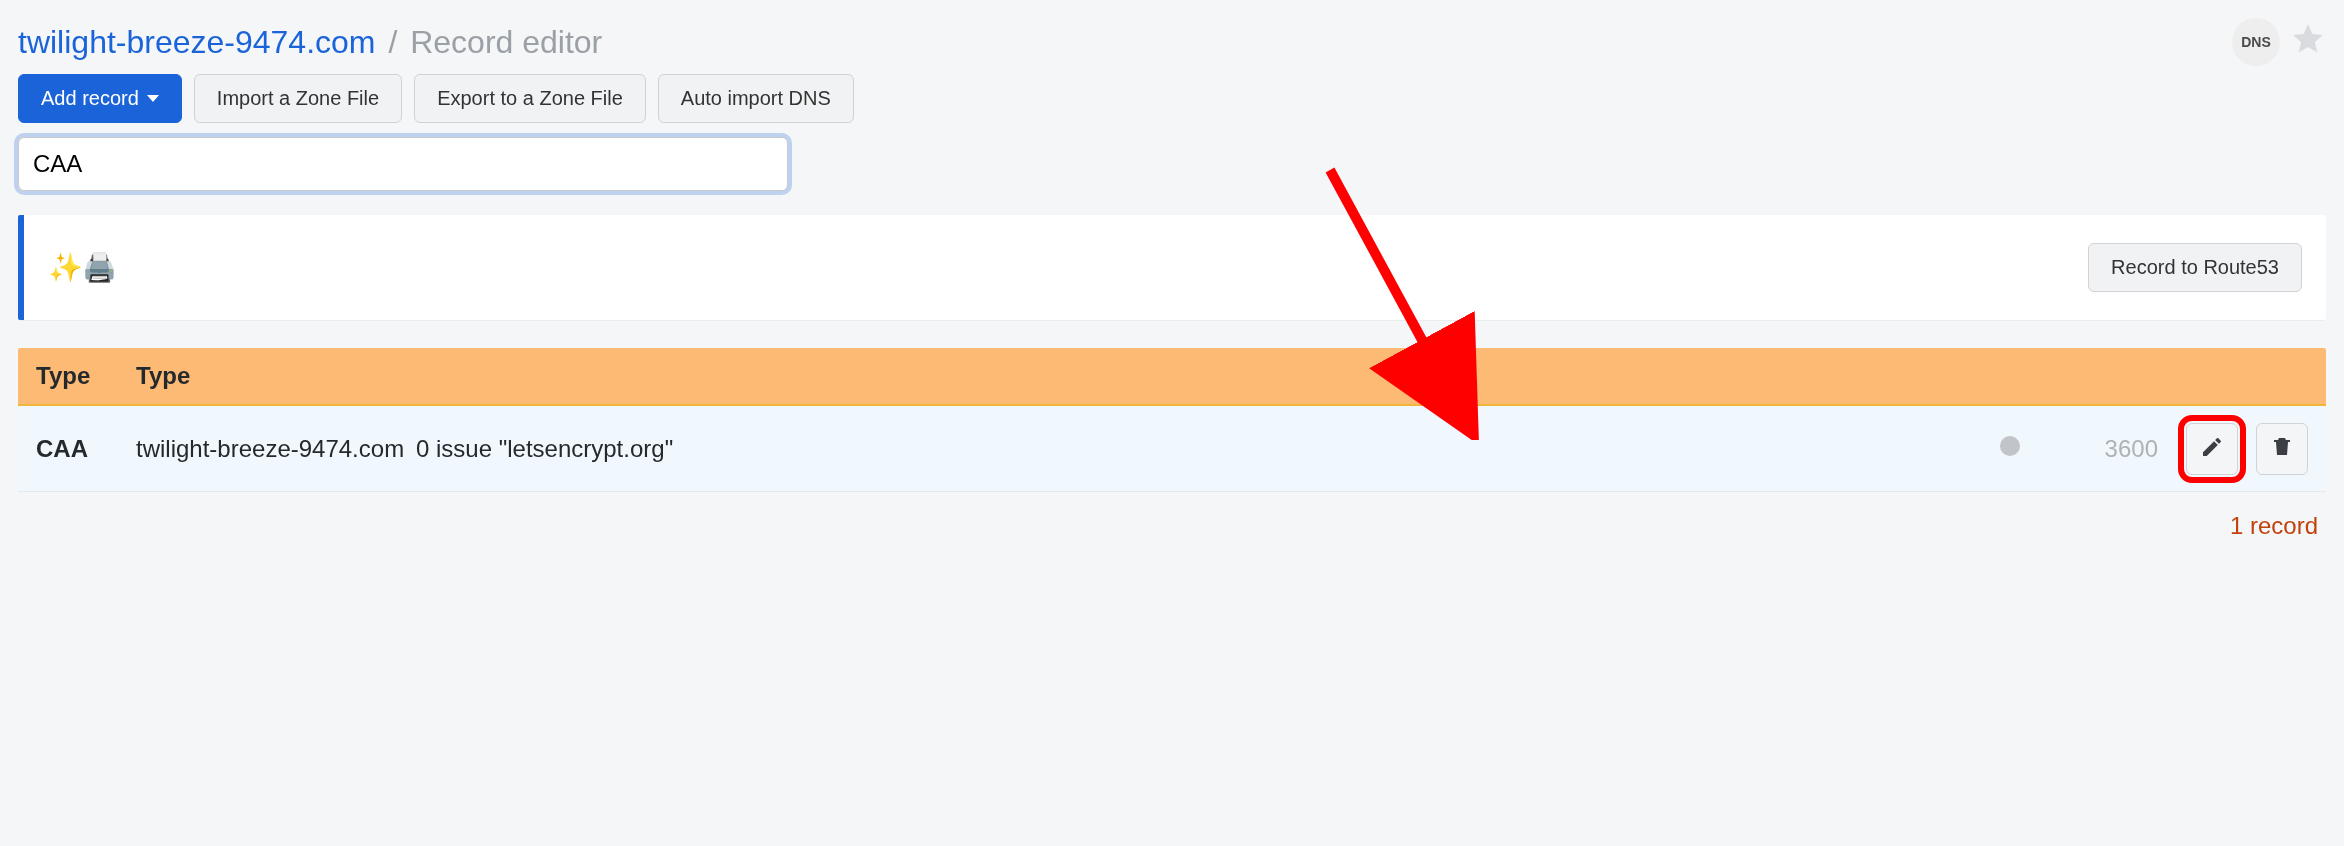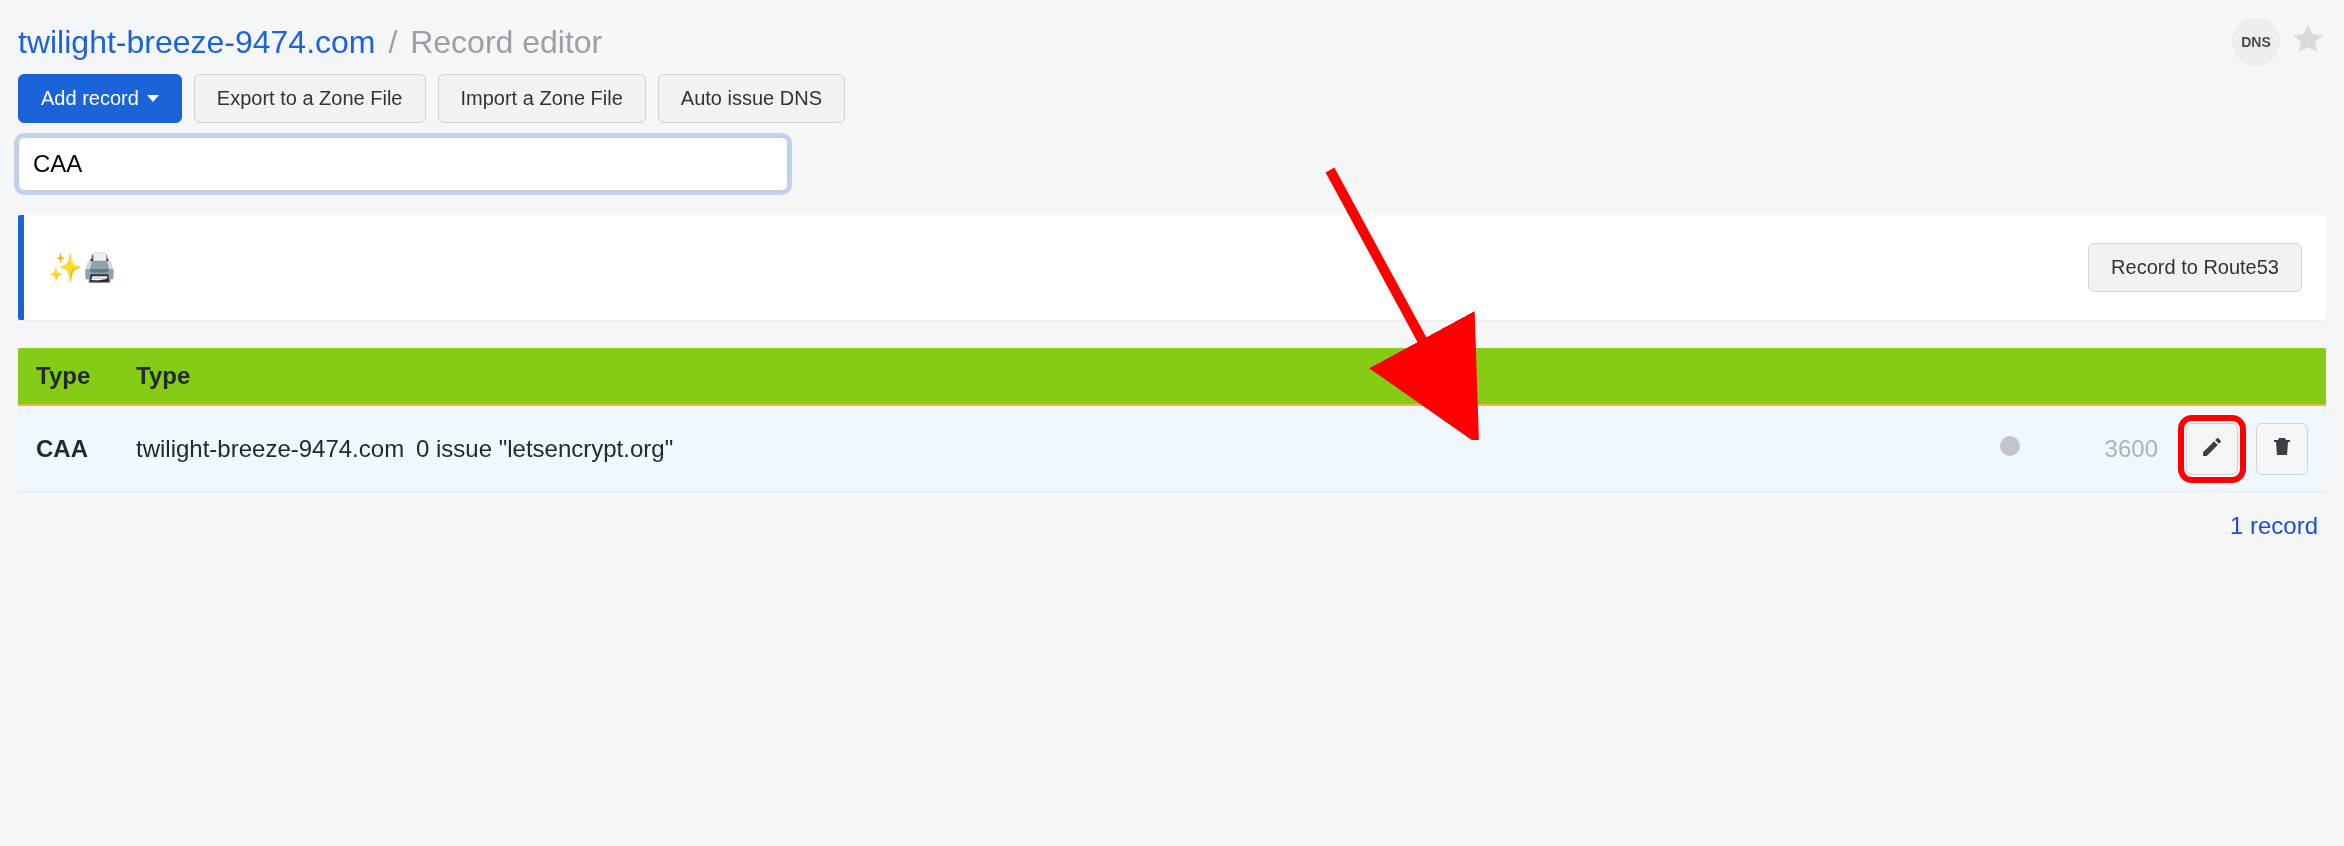--- a/index.html
+++ b/index.html
@@ -103,21 +103,21 @@
   .banner-left {
     display: flex;
     align-items: center;
     gap: 18px;
     font-size: 24px;
   }
   .banner-left .strong { font-weight: 700; }
   .banner-left .rest { color: #333; }
   .banner .emoji { font-size: 28px; }
   .table {
-    background: #84cc16;
+    background: #fdba74;
     border-radius: 2px;
     overflow: visible;
   }
   .thead, .trow {
     display: grid;
     grid-template-columns: 100px 280px 1fr 160px 80px 70px;
     align-items: center;
     padding: 0 18px;
   }
   .thead {
@@ -155,21 +155,21 @@
     justify-self: end;
   }
   .icon-btn svg { width: 24px; height: 24px; fill: #3b3f44; }
   .icon-btn.highlight {
     outline: 6px solid #ff0000;
     outline-offset: 2px;
   }
   .footer-count {
     text-align: right;
     font-size: 24px;
-    color: #1d4ed8;
+    color: #c2410c;
     padding: 20px 8px 4px;
   }
   .arrow-annotation {
     position: absolute;
     pointer-events: none;
   }
 </style>
 </head>
 <body>
 
@@ -187,23 +187,23 @@
         </svg>
     </span>
   </div>
 </div>
 
 <div class="toolbar">
   <button class="btn btn-primary">
     <span>Add record</span>
     <span class="caret-down"></span>
   </button>
+  <button class="btn">Import a Zone File</button>
   <button class="btn">Export to a Zone File</button>
-  <button class="btn">Import a Zone File</button>
-  <button class="btn">Auto issue DNS</button>
+  <button class="btn">Auto import DNS</button>
 </div>
 
 <div class="search-wrap">
   <input class="search-input" type="text" value="CAA" style="">
 </div>
 
 <div class="banner">
   <div class="banner-left">
     <span class="emoji">✨🖨️</span>
   </div>

